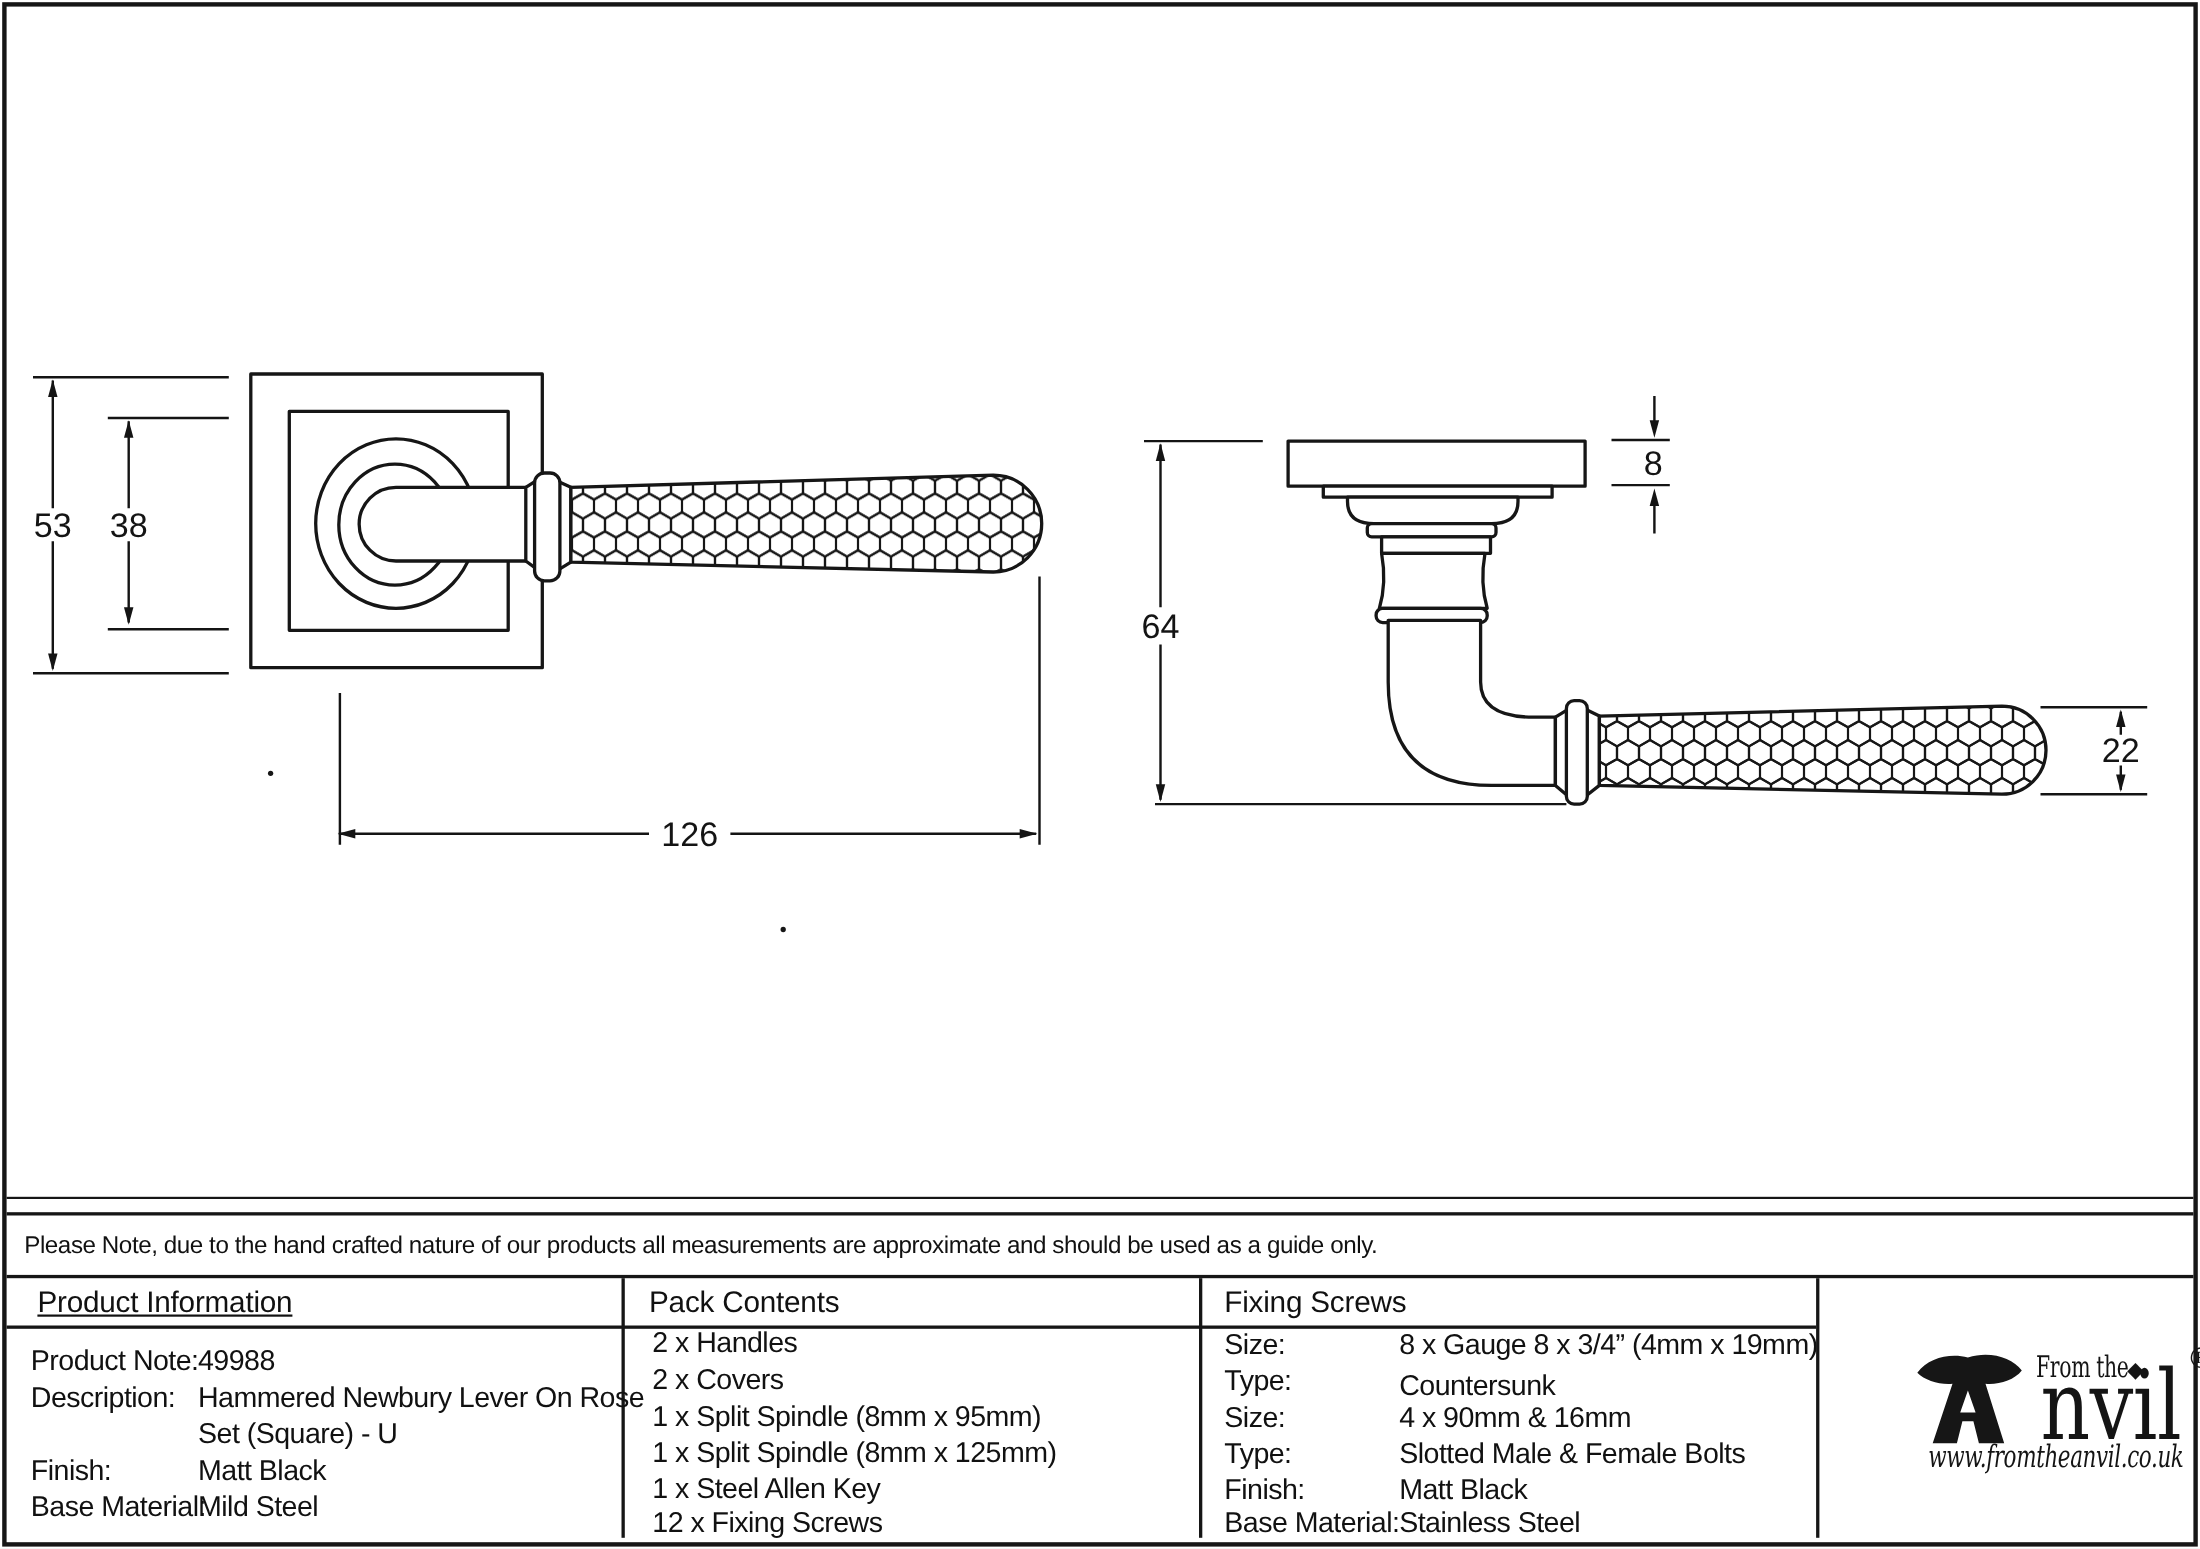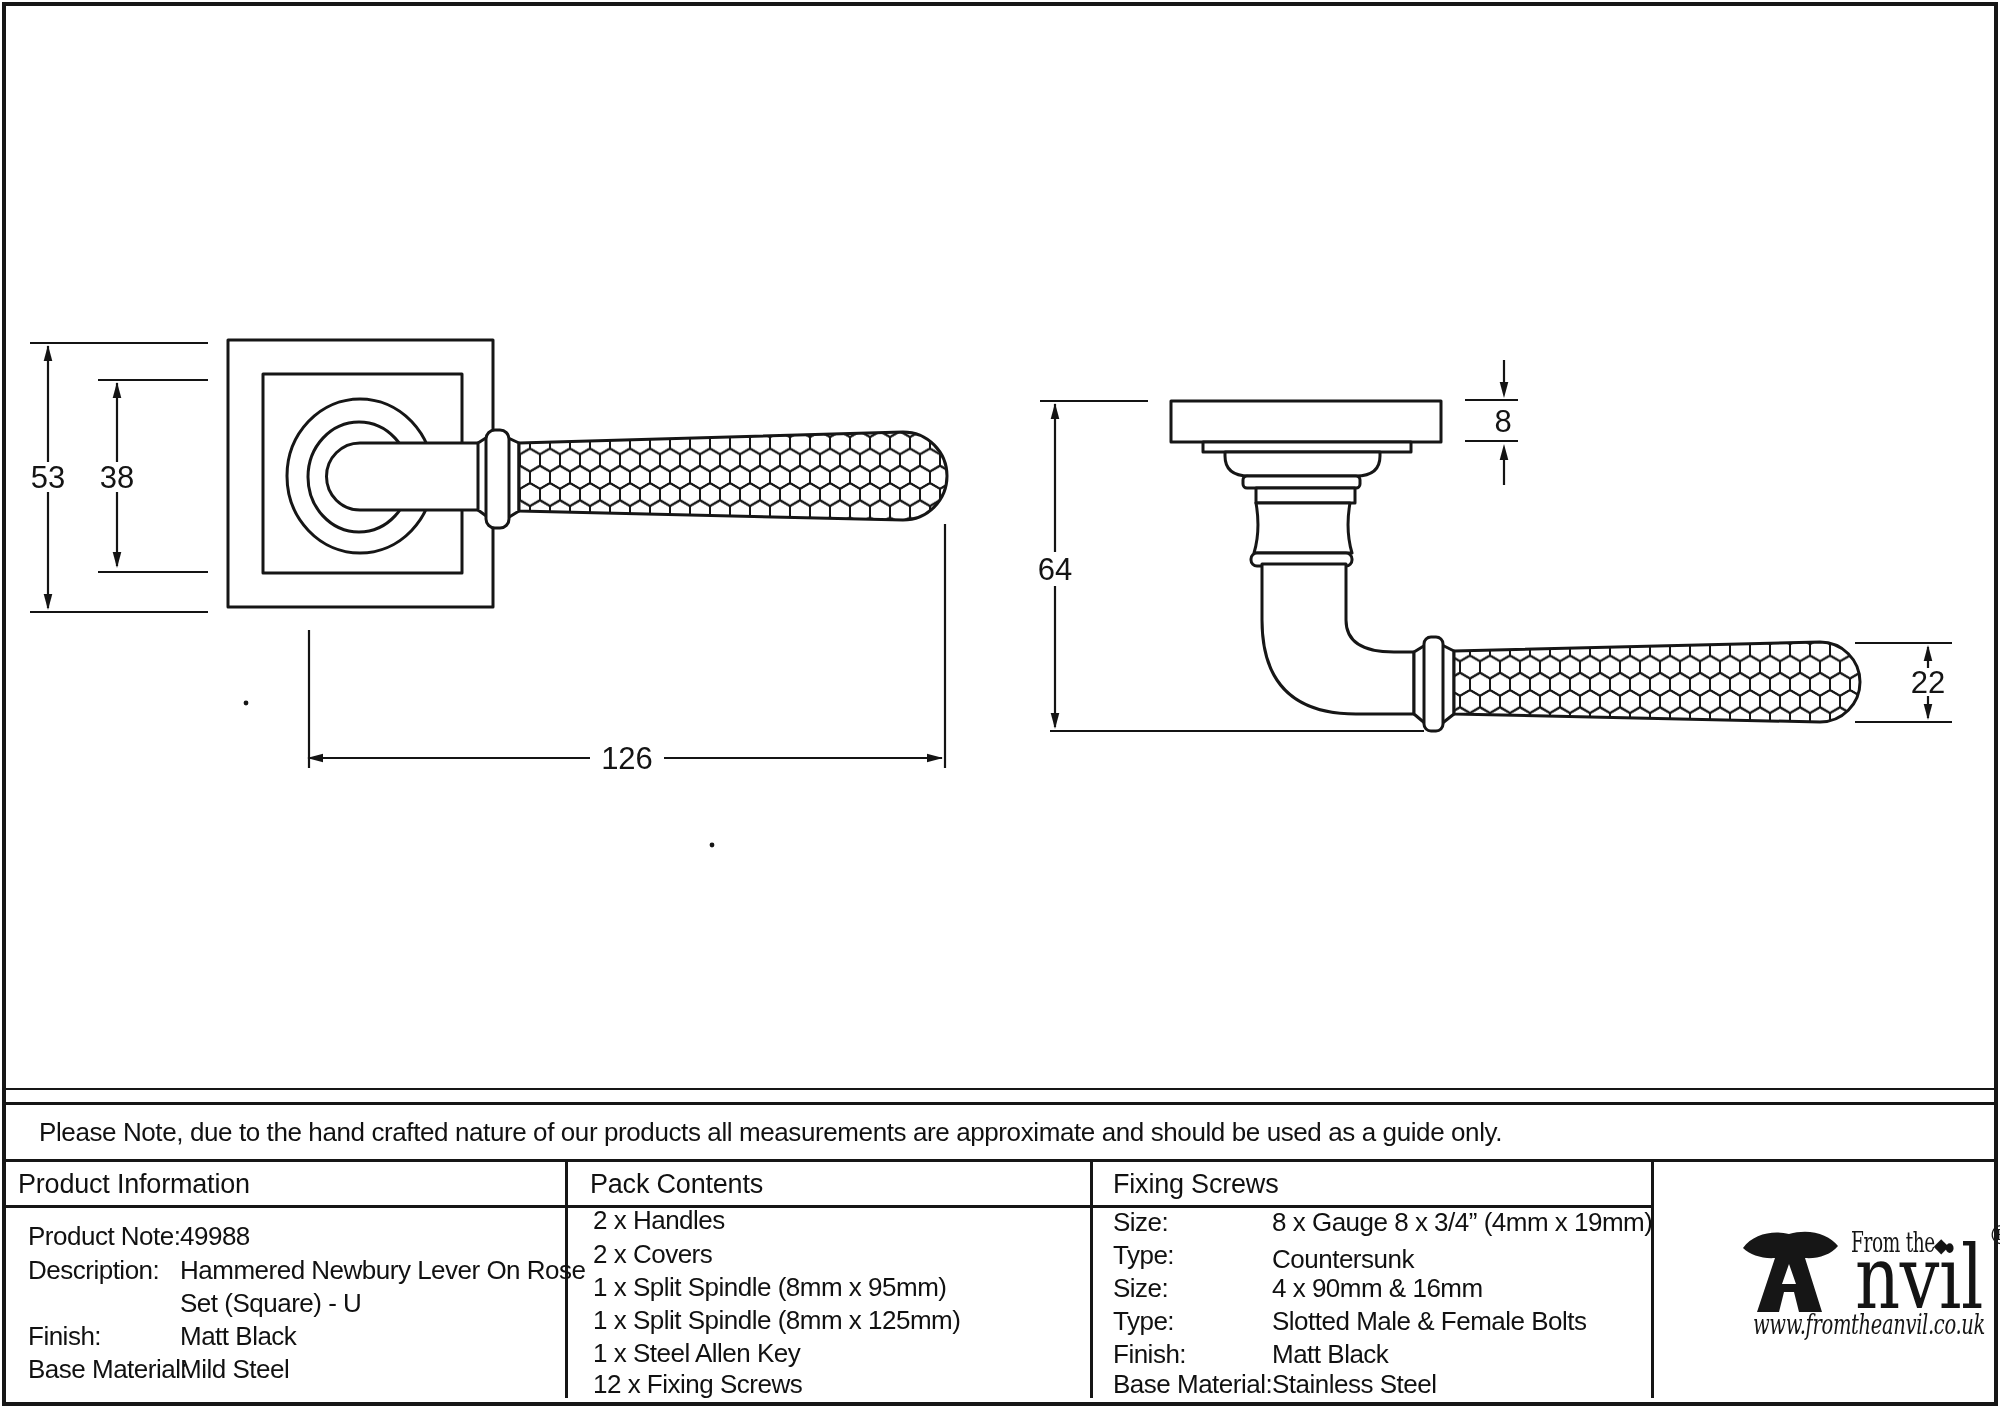--- a/index.html
+++ b/index.html
@@ -4,22 +4,22 @@
 <style>
   html,body{margin:0;padding:0;background:#e8e8e8;}
   #page{position:relative;width:2000px;height:1408px;background:#ffffff;overflow:hidden;
         font-family:"Liberation Sans",sans-serif;color:#111;}
   #sheet-border{position:absolute;left:2px;top:2px;width:1988px;height:1396px;
         border:4px solid #161616;pointer-events:none;}
   #drawings{position:absolute;left:0;top:0;}
   .thin-rule{position:absolute;left:6px;top:1088px;width:1988px;height:2px;background:#161616;}
   #note-bar{position:absolute;left:6px;top:1102px;width:1988px;height:60px;box-sizing:border-box;
         border-top:3px solid #161616;border-bottom:3px solid #161616;
-        display:flex;align-items:center;padding-left:33px;
-        font-size:26px;letter-spacing:-0.4px;}
+        display:flex;align-items:center;padding-left:16px;
+        font-size:22px;letter-spacing:-0.4px;}
   #spec-table{position:absolute;left:6px;top:1162px;width:1988px;height:236px;font-size:26px;letter-spacing:-0.5px;}
   .vline{position:absolute;top:0;width:3px;height:236px;background:#161616;}
   .hdr-underline{position:absolute;left:0;top:43px;width:1645px;height:3px;background:#161616;}
   .cell-text{position:absolute;white-space:nowrap;line-height:32px;height:32px;}
   .hdr{font-size:27px;letter-spacing:-0.2px;}
   #logo-cell{position:absolute;left:1645px;top:0;width:343px;height:236px;margin-left:40px;}
   svg text{fill:#141414;}
   .dimlabel{font-family:"Liberation Sans",sans-serif;font-size:31px;}
 </style>
 </head>
@@ -122,21 +122,21 @@
   <div id="note-bar">
     <span>Please Note, due to the hand crafted nature of our products all measurements are approximate and should be used as a guide only.</span>
   </div>
 
   <div id="spec-table">
     <div class="vline" style="left:559px;"></div>
     <div class="vline" style="left:1084px;"></div>
     <div class="vline" style="left:1645px;"></div>
     <div class="hdr-underline"></div>
 
-    <div class="cell-text hdr" style="left:12px;top:6px;">Product Information</div>
+    <div class="cell-text hdr" style="left:28px;top:6px;text-decoration:underline;">Product Information</div>
     <div class="cell-text hdr" style="left:584px;top:6px;">Pack Contents</div>
     <div class="cell-text hdr" style="left:1107px;top:6px;">Fixing Screws</div>
 
     <div class="cell-text" style="left:22px;top:58px;">Product Note:</div>
     <div class="cell-text" style="left:174px;top:58px;">49988</div>
     <div class="cell-text" style="left:22px;top:92px;text-align:right;">Description:</div>
     <div class="cell-text" style="left:174px;top:92px;">Hammered Newbury Lever On Rose</div>
     <div class="cell-text" style="left:174px;top:125px;">Set (Square) - U</div>
     <div class="cell-text" style="left:22px;top:158px;">Finish:</div>
     <div class="cell-text" style="left:174px;top:158px;">Matt Black</div>

